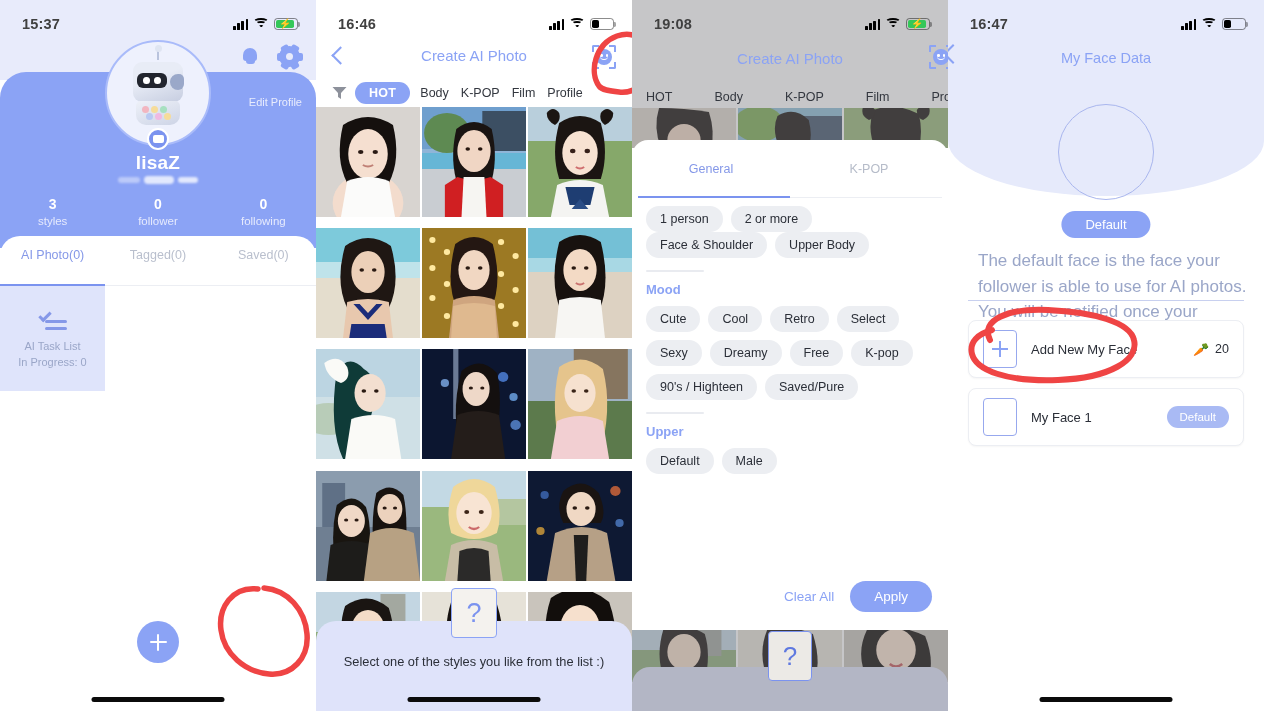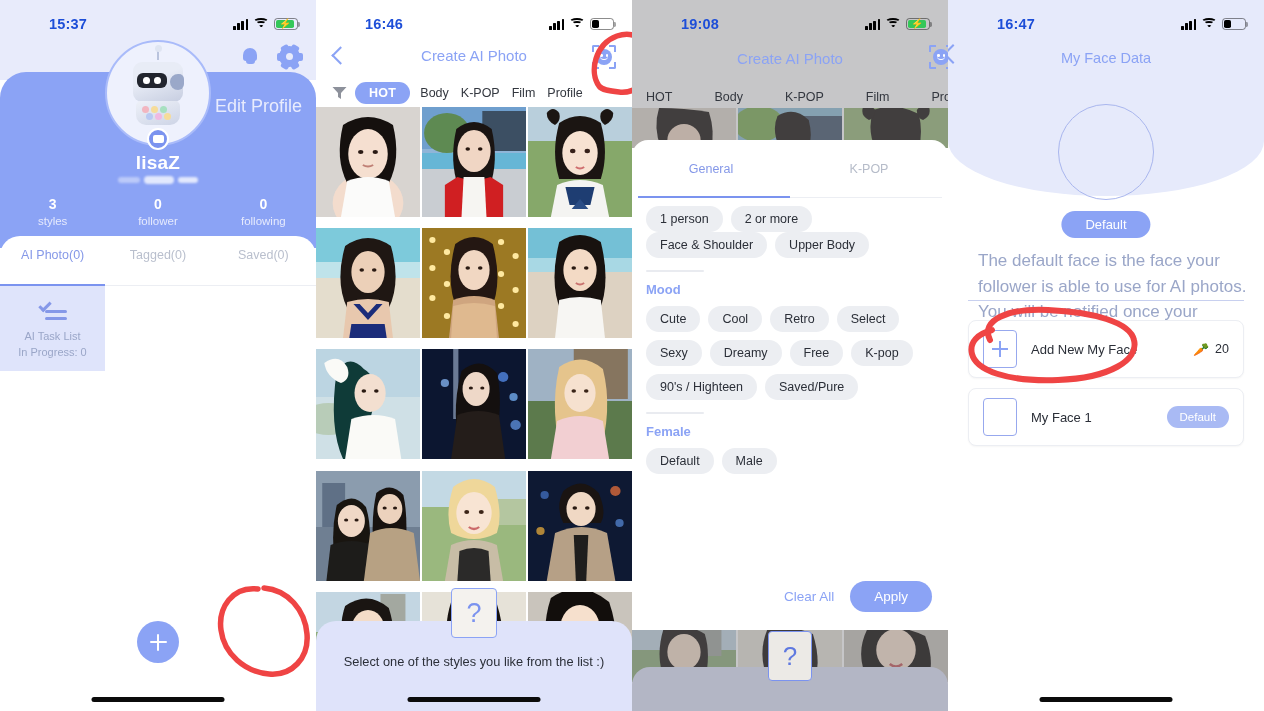--- a/index.html
+++ b/index.html
@@ -11,21 +11,21 @@
   }
   .stage { position: relative; width: 1264px; height: 711px; display: flex; }
   .panel { position: relative; width: 316px; height: 711px; overflow: hidden; background:#fff; flex: 0 0 316px; }
 
   
   .statusbar {
     position: absolute; top: 0; left: 0; right: 0; height: 40px;
     display: flex; align-items: center; justify-content: space-between;
     padding: 8px 18px 0 22px; z-index: 30;
   }
-  .status-time { font-size: 14.5px; font-weight: bold; color: #1d4ed8; letter-spacing: .2px; margin-left: 27px; }
+  .status-time { font-size: 14.5px; font-weight: bold; color: #404040; letter-spacing: .2px; }
   .status-icons { display: flex; align-items: center; gap: 5px; }
   .sig { display:inline-block; width: 15px; height: 11px; position: relative; }
   .sig i { position: absolute; bottom: 0; width: 2.6px; background:#000; border-radius: .6px; display:block;}
   .sig i:nth-child(1){left:0; height:4px;}
   .sig i:nth-child(2){left:4.2px; height:6.2px;}
   .sig i:nth-child(3){left:8.4px; height:8.4px;}
   .sig i:nth-child(4){left:12.6px; height:11px;}
   .wifi { width: 16px; height: 12px; position: relative; }
   .wifi span { position:absolute; border: 2px solid #000; border-bottom-color: transparent; border-left-color: transparent; border-right-color: transparent; border-radius: 50% 50% 0 0; left:50%; transform: translateX(-50%); }
   .wifi span.a { width:16px; height:8px; top:0; }
@@ -61,38 +61,38 @@
   .robot .ant:after{content:"";position:absolute;left:-2.5px;top:-5px;width:7px;height:7px;border-radius:50%;background:#dfe5f2;}
   .robot .visor { position:absolute; left:4px; top:11px; width:30px; height:15px; background:#22252e; border-radius:6px; }
   .robot .visor:before,.robot .visor:after { content:""; position:absolute; top:4px; width:6.5px; height:7px; background:#fff; border-radius:50%;}
   .robot .visor:before{left:6px;} .robot .visor:after{left:17px;}
   .robot .ear { position:absolute; right:-1px; top:12px; width:14px; height:16px; background:#9aa8c9; border-radius: 8px 5px 6px 8px;}
   .robot .body { width:44px; height:24px; margin: -1px auto 0; background:linear-gradient(160deg,#eef1f8,#cdd4e6); border-radius: 5px 5px 10px 10px; position:relative; }
   .robot .dots { position:absolute; left:6px; top:5px; width:32px; height:14px; }
   .robot .dots i { position:absolute; width:7px; height:7px; border-radius:50%; display:block; }
   .avatar-badge { position:absolute; bottom: -4px; left:50%; transform:translateX(-50%); width:22px; height:22px; border-radius:50%; background:#7b93ef; border:2.5px solid #ffffff; display:flex;align-items:center;justify-content:center; }
   .avatar-badge:after { content:""; width:11px; height:8px; border-radius:2px; background:#fff; }
-  .edit-profile { position:absolute; top: 96px; right: 14px; font-size: 18px; color:#e9ecfd; z-index:15; }
+  .edit-profile { position:absolute; top: 96px; right: 14px; font-size: 11px; color:#e9ecfd; z-index:15; }
   .p1-name { position:absolute; top: 152px; left:0; right:0; text-align:center; font-size: 19px; font-weight: bold; color:#fff; z-index:15; letter-spacing:.2px;}
   .p1-sub { position:absolute; top: 176px; left:50%; transform:translateX(-50%); width: 80px; height: 9px; z-index:15; }
   .p1-sub i { position:absolute; background: rgba(255,255,255,.75); border-radius: 5px; display:block; filter: blur(1.2px); }
   .p1-sub i:nth-child(1){left:0;  top:1px; width:22px; height:6px; opacity:.55;}
   .p1-sub i:nth-child(2){left:26px;top:0;  width:30px; height:8px;}
   .p1-sub i:nth-child(3){left:60px;top:1px;width:20px; height:6px;}
   .p1-stats { position:absolute; top: 196px; left:0; right:0; display:flex; z-index:15; }
   .stat { flex:1; text-align:center; }
   .stat .num { font-size: 14px; color:#fff; font-weight: bold; line-height:1.25;}
   .stat .lbl { font-size: 11.5px; color:#e6eafd; line-height:1.35;}
   .p1-sheet { position:absolute; top: 236px; left:0; right:0; bottom:0; background:#fff; border-radius: 20px 20px 0 0; }
   .p1-tabs { position:absolute; top: 248px; left:0; right:0; height: 34px; display:flex; z-index:16; }
   .p1-tab { flex:1; text-align:center; font-size: 12.5px; color:#b9bfcd; }
   .p1-tab.active { color:#8598e8; }
   .p1-tabline { position:absolute; top: 284px; left:0; width: 105px; height: 2.4px; background:#7b93ef; z-index:17;}
   .p1-tabline-bg { position:absolute; top: 285px; left:0; right:0; height: 1px; background:#eceef3; z-index:16;}
-  .task-card { position:absolute; top: 286px; left: 0; width: 105px; height: 85px; background:#dfe4fb; display:flex; flex-direction:column; align-items:center; justify-content:center; gap:4px;}
+  .task-card { position:absolute; top: 286px; left: 0; width: 105px; height: 105px; background:#dfe4fb; display:flex; flex-direction:column; align-items:center; justify-content:center; gap:4px;}
   .task-icon { width: 28px; height: 22px; position:relative; margin-bottom: 4px;}
   .task-icon i { position:absolute; right:0; height:3px; background:#8598e8; border-radius:2px; display:block;}
   .task-icon i:nth-child(1){ top: 3px; width: 11px;}
   .task-icon i:nth-child(2){ top: 10px; width: 22px;}
   .task-icon i:nth-child(3){ top: 17px; width: 22px;}
   .task-icon .chk { position:absolute; left:0; top:2px; width:12px; height:7px; border-left:3px solid #8598e8; border-bottom:3px solid #8598e8; transform: rotate(-45deg);}
   .task-t1, .task-t2 { font-size: 11px; color:#9aa6c8; }
   .fab-wrap { position:absolute; bottom: 48px; left: 50%; transform: translateX(-50%); }
   .fab { width: 42px; height: 42px; border-radius: 50%; background:#8ba3f5; position:relative; }
   .fab:before,.fab:after { content:""; position:absolute; left:50%; top:50%; background:#fff; border-radius:1px; }
@@ -688,21 +688,21 @@
         <span class="opt">Retro</span>
         <span class="opt">Select</span>
         <span class="opt">Sexy</span>
         <span class="opt">Dreamy</span>
         <span class="opt">Free</span>
         <span class="opt">K-pop</span>
         <span class="opt">90's / Highteen</span>
         <span class="opt">Saved/Pure</span>
       </div>
       <div class="divider-sm"></div>
-      <div class="sec-title">Female</div>
+      <div class="sec-title">Upper</div>
       <div class="opts">
         <span class="opt">Default</span>
         <span class="opt">Male</span>
       </div>
     </div>
 
     <div class="p3-actions">
       <span class="btn-clear">Clear All</span>
       <span class="btn-apply">Apply</span>
     </div>

